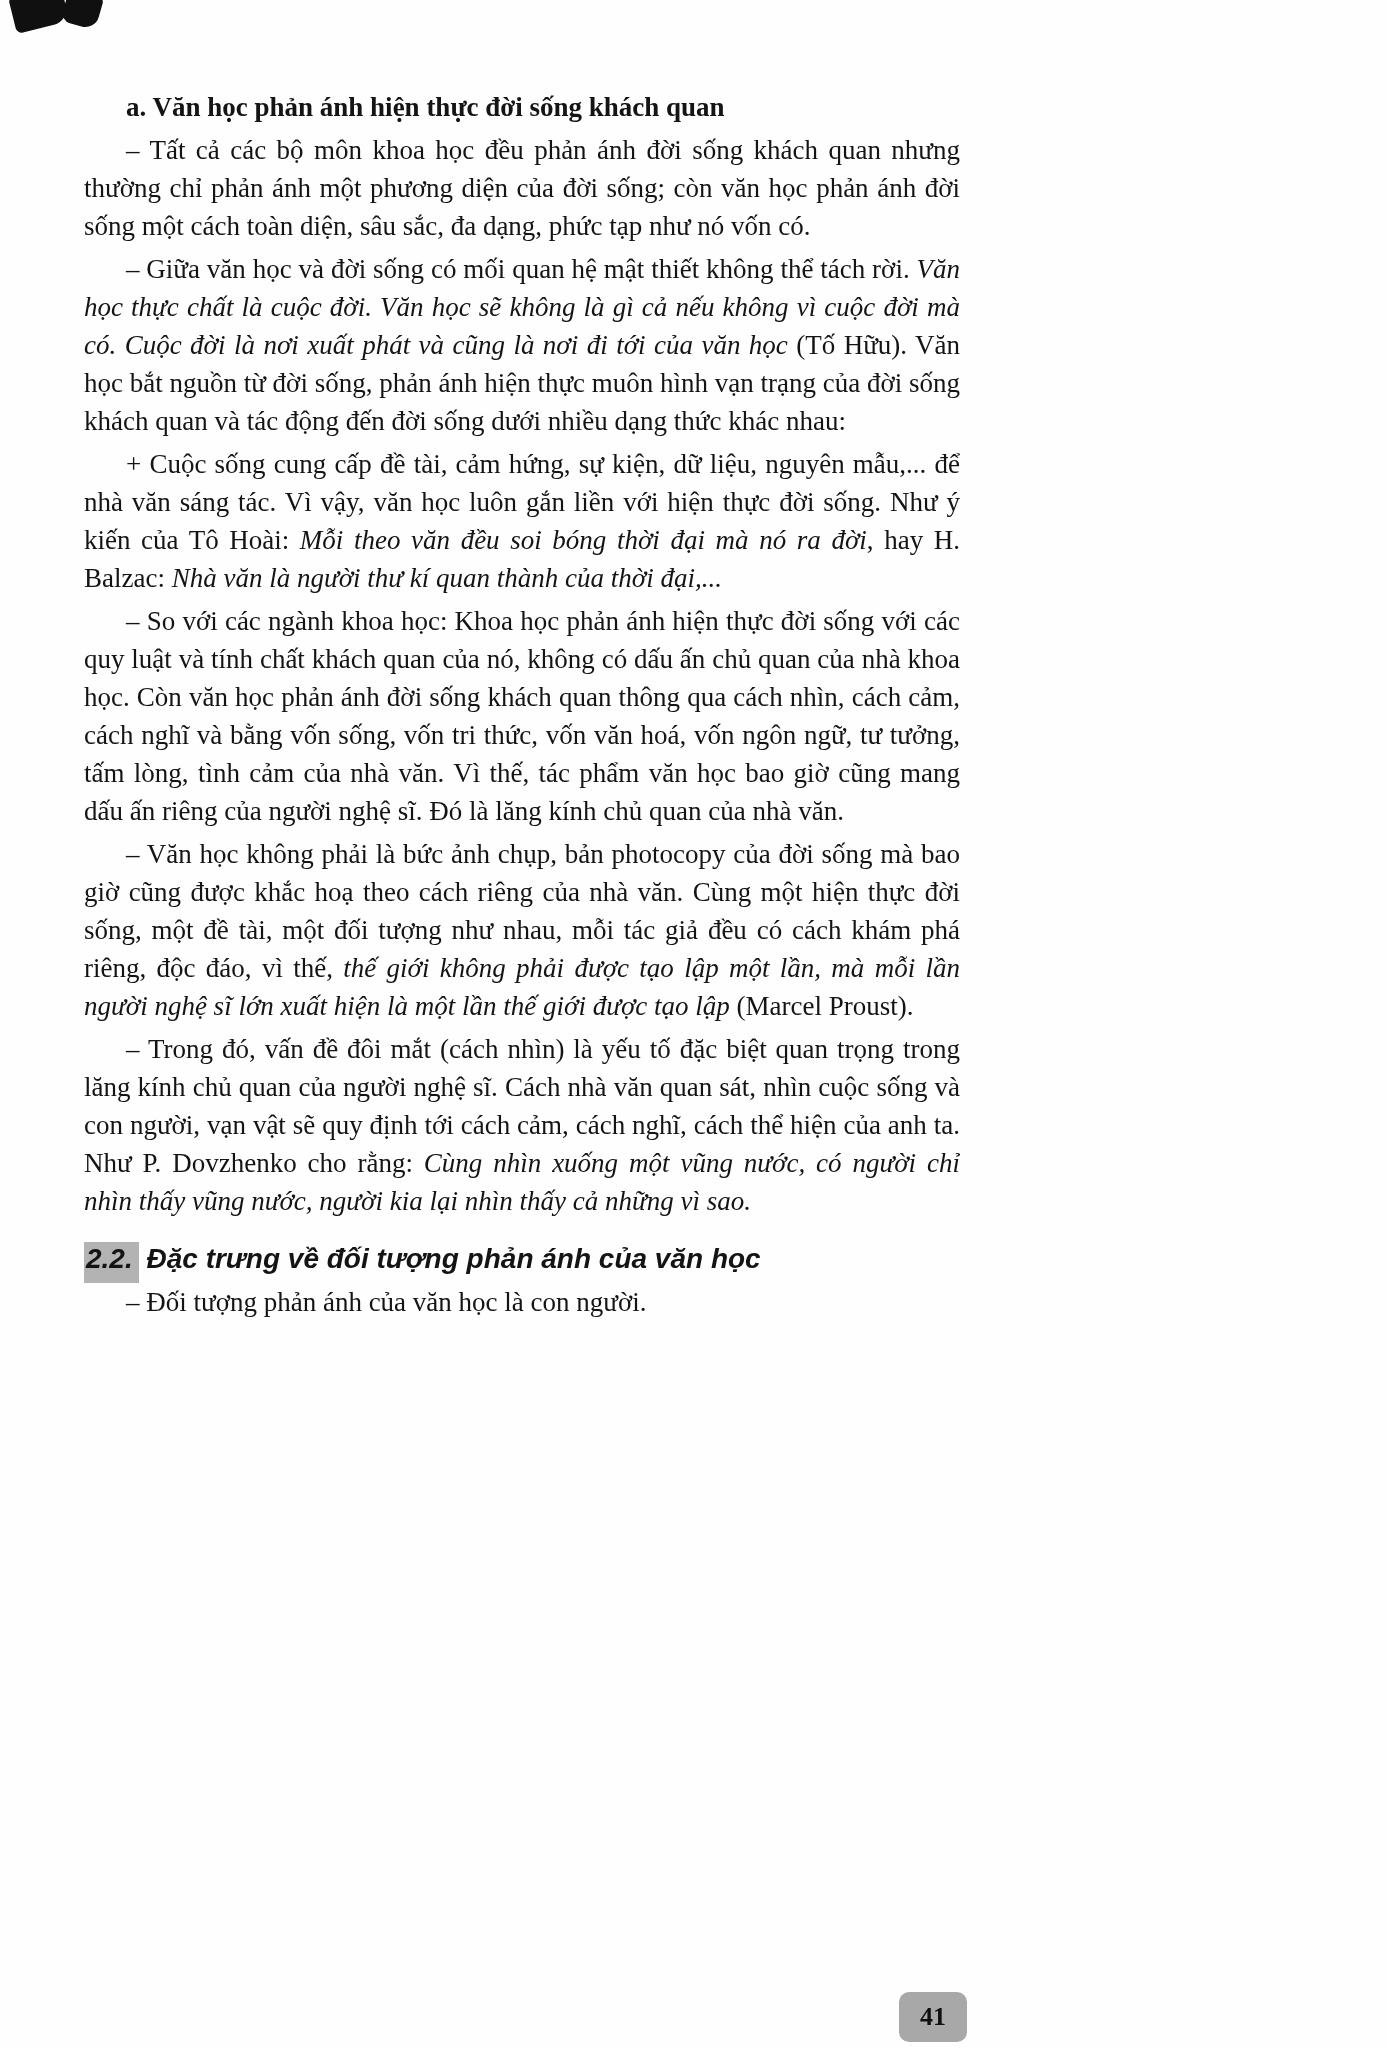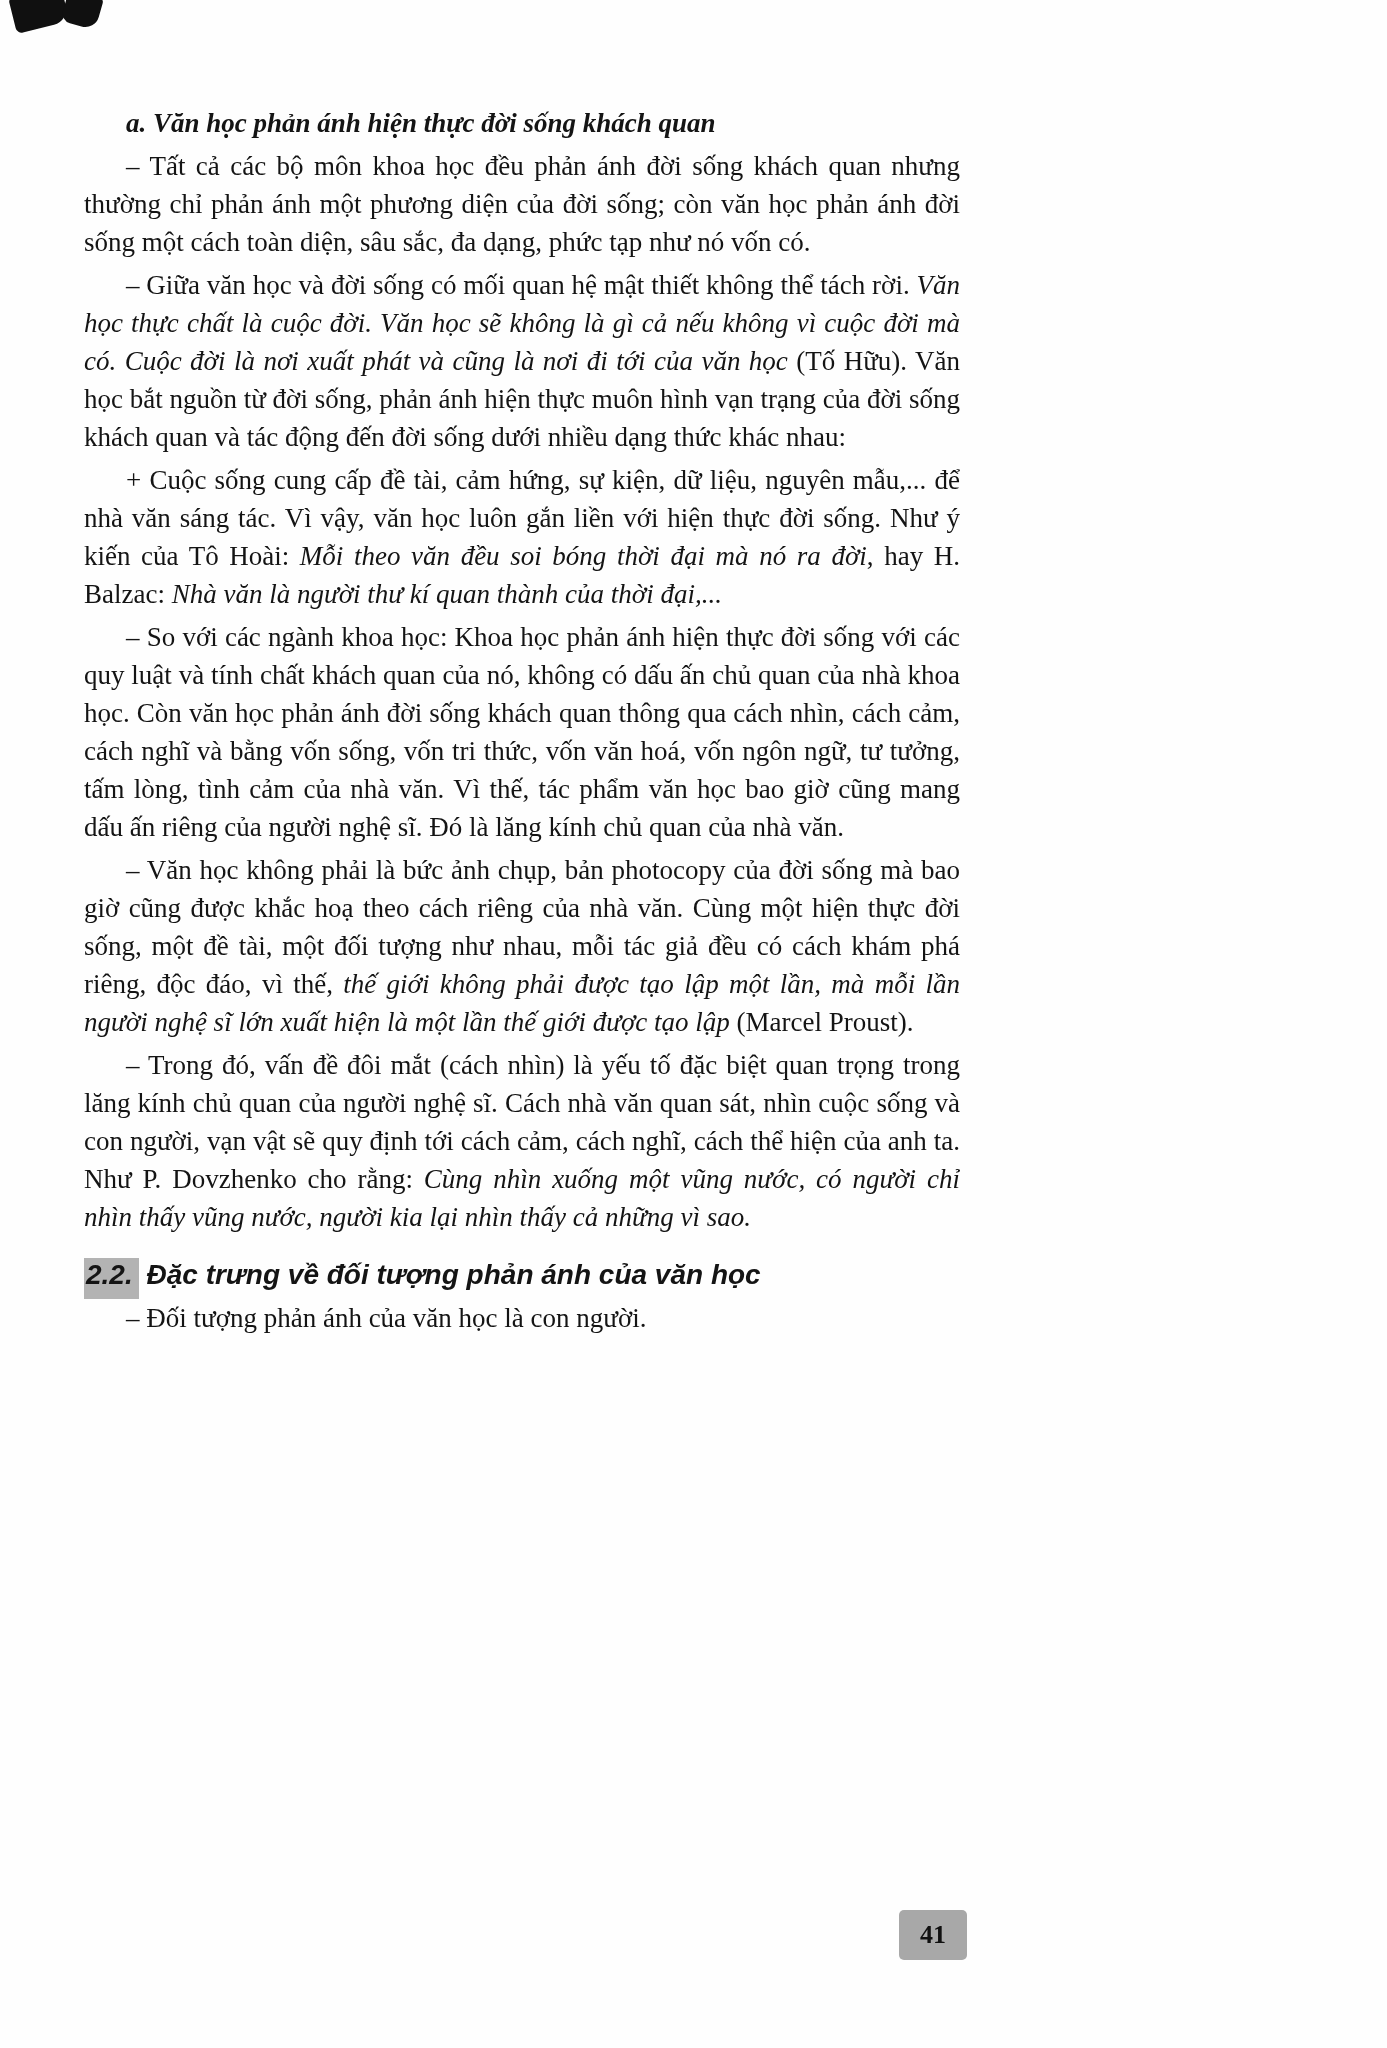--- a/index.html
+++ b/index.html
@@ -20,36 +20,36 @@
   .mark1 { left: 12px; top: -8px; width: 54px; height: 36px; transform: rotate(-14deg); border-radius: 4px 12px 16px 6px; }
   .mark2 { left: 64px; top: -6px; width: 36px; height: 32px; transform: rotate(16deg); border-radius: 10px 4px 14px 10px; }
   .text-block {
     position: absolute;
     left: 84px; top: 84px; width: 876px;
     font-size: 27px; line-height: 38px;
     text-align: justify;
   }
   .text-block p { margin: 0; }
   p.para, p.h1 { text-indent: 42px; margin-top: 5px; }
-  p.h1 { font-weight: 700; margin-top: 20px; font-style: italic; }
+  p.h1 { font-weight: 700; margin-top: 4px; }
   p.h2 {
     margin-top: 20px; margin-bottom: 4px;
     font-family: "Liberation Sans", sans-serif;
     font-size: 28px; font-weight: 700; font-style: italic;
     text-indent: 0;
   }
   .b { font-weight: 700; }
   .i { font-style: italic; }
   .hl { background: #b3b3b3; padding: 1px 6px 9px 2px; }
   .page-number-tab {
     position: absolute;
-    left: 899px; top: 1910px;
+    left: 899px; top: 1992px;
     width: 68px; height: 50px;
     background: #a8a8a8;
-    border-radius: 5px;
+    border-radius: 10px;
     display: flex; align-items: center; justify-content: center;
   }
   .page-number-tab span {
     font-weight: 700; font-size: 26px; color: #101010;
     font-family: "Liberation Serif", serif;
   }
 </style>
 </head>
 <body>
 

